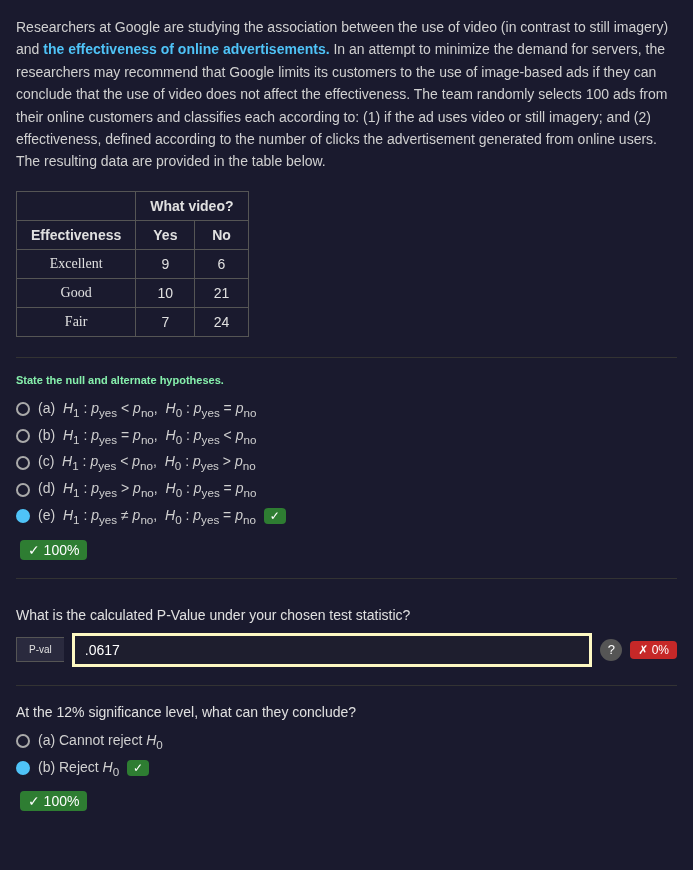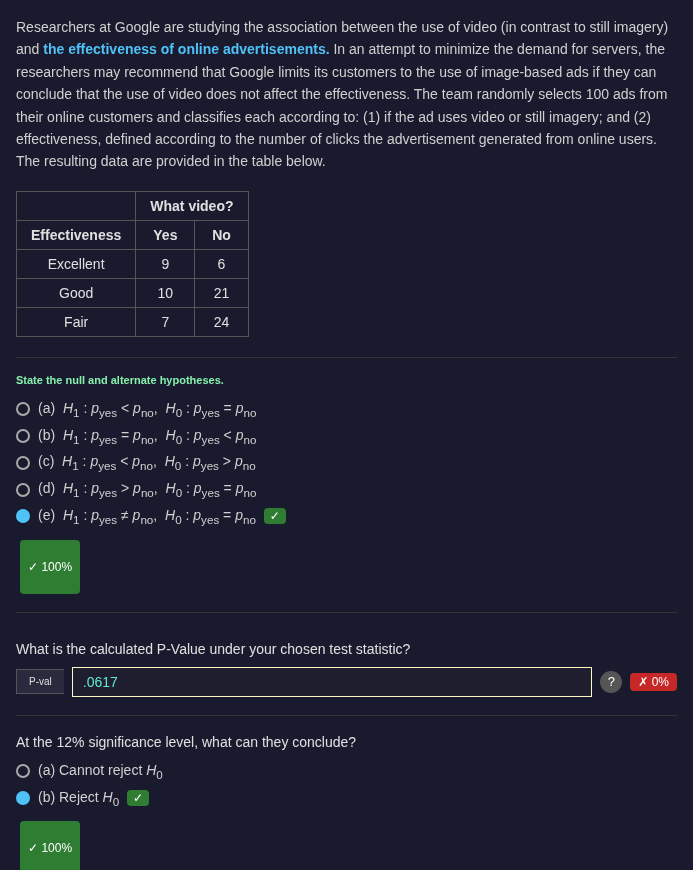--- a/index.html
+++ b/index.html
@@ -38,20 +38,21 @@
       text-align: center;
       font-weight: bold;
       color: #e0e0e0;
     }
     .data-table .col-label {
       font-weight: bold;
       text-align: left;
     }
     .data-table .row-label {
       text-align: center;
+      font-family: Liberation Serif, serif;
     }
     
     .section-label {
       color: #86efac;
       margin-bottom: 14px;
       font-size: 11px;
       font-weight: bold;
     }
     
     .radio-option {
@@ -85,22 +86,22 @@
       border-radius: 4px;
       padding: 1px 6px;
       font-size: 12px;
       margin-left: 4px;
     }
     .score-badge {
       display: inline-block;
       background: #2e7d32;
       color: #fff;
       border-radius: 4px;
-      padding: 20px 8px;
-      font-size: 12px;
+      padding: 2px 8px;
+      font-size: 14px;
       margin-top: 6px;
       margin-left: 4px;
     }
     
     .pval-section {
       margin-top: 28px;
       margin-bottom: 18px;
     }
     .pval-question {
       margin-bottom: 10px;
@@ -114,23 +115,23 @@
     .pval-label {
       background: #2a2a3e;
       border: 1px solid #555;
       padding: 6px 12px;
       color: #e0e0e0;
       font-size: 10px;
       border-right: none;
     }
     .pval-input {
       background: #1e1e2e;
-      border: 1px solid #fef9c3;
+      border: 3px solid #fef9c3;
       padding: 6px 10px;
-      color: #5eead4;
+      color: #ffffff;
       font-size: 14px;
       flex: 1;
     }
     .pval-help {
       background: #555;
       color: #fff;
       border-radius: 50%;
       width: 22px;
       height: 22px;
       display: flex;

